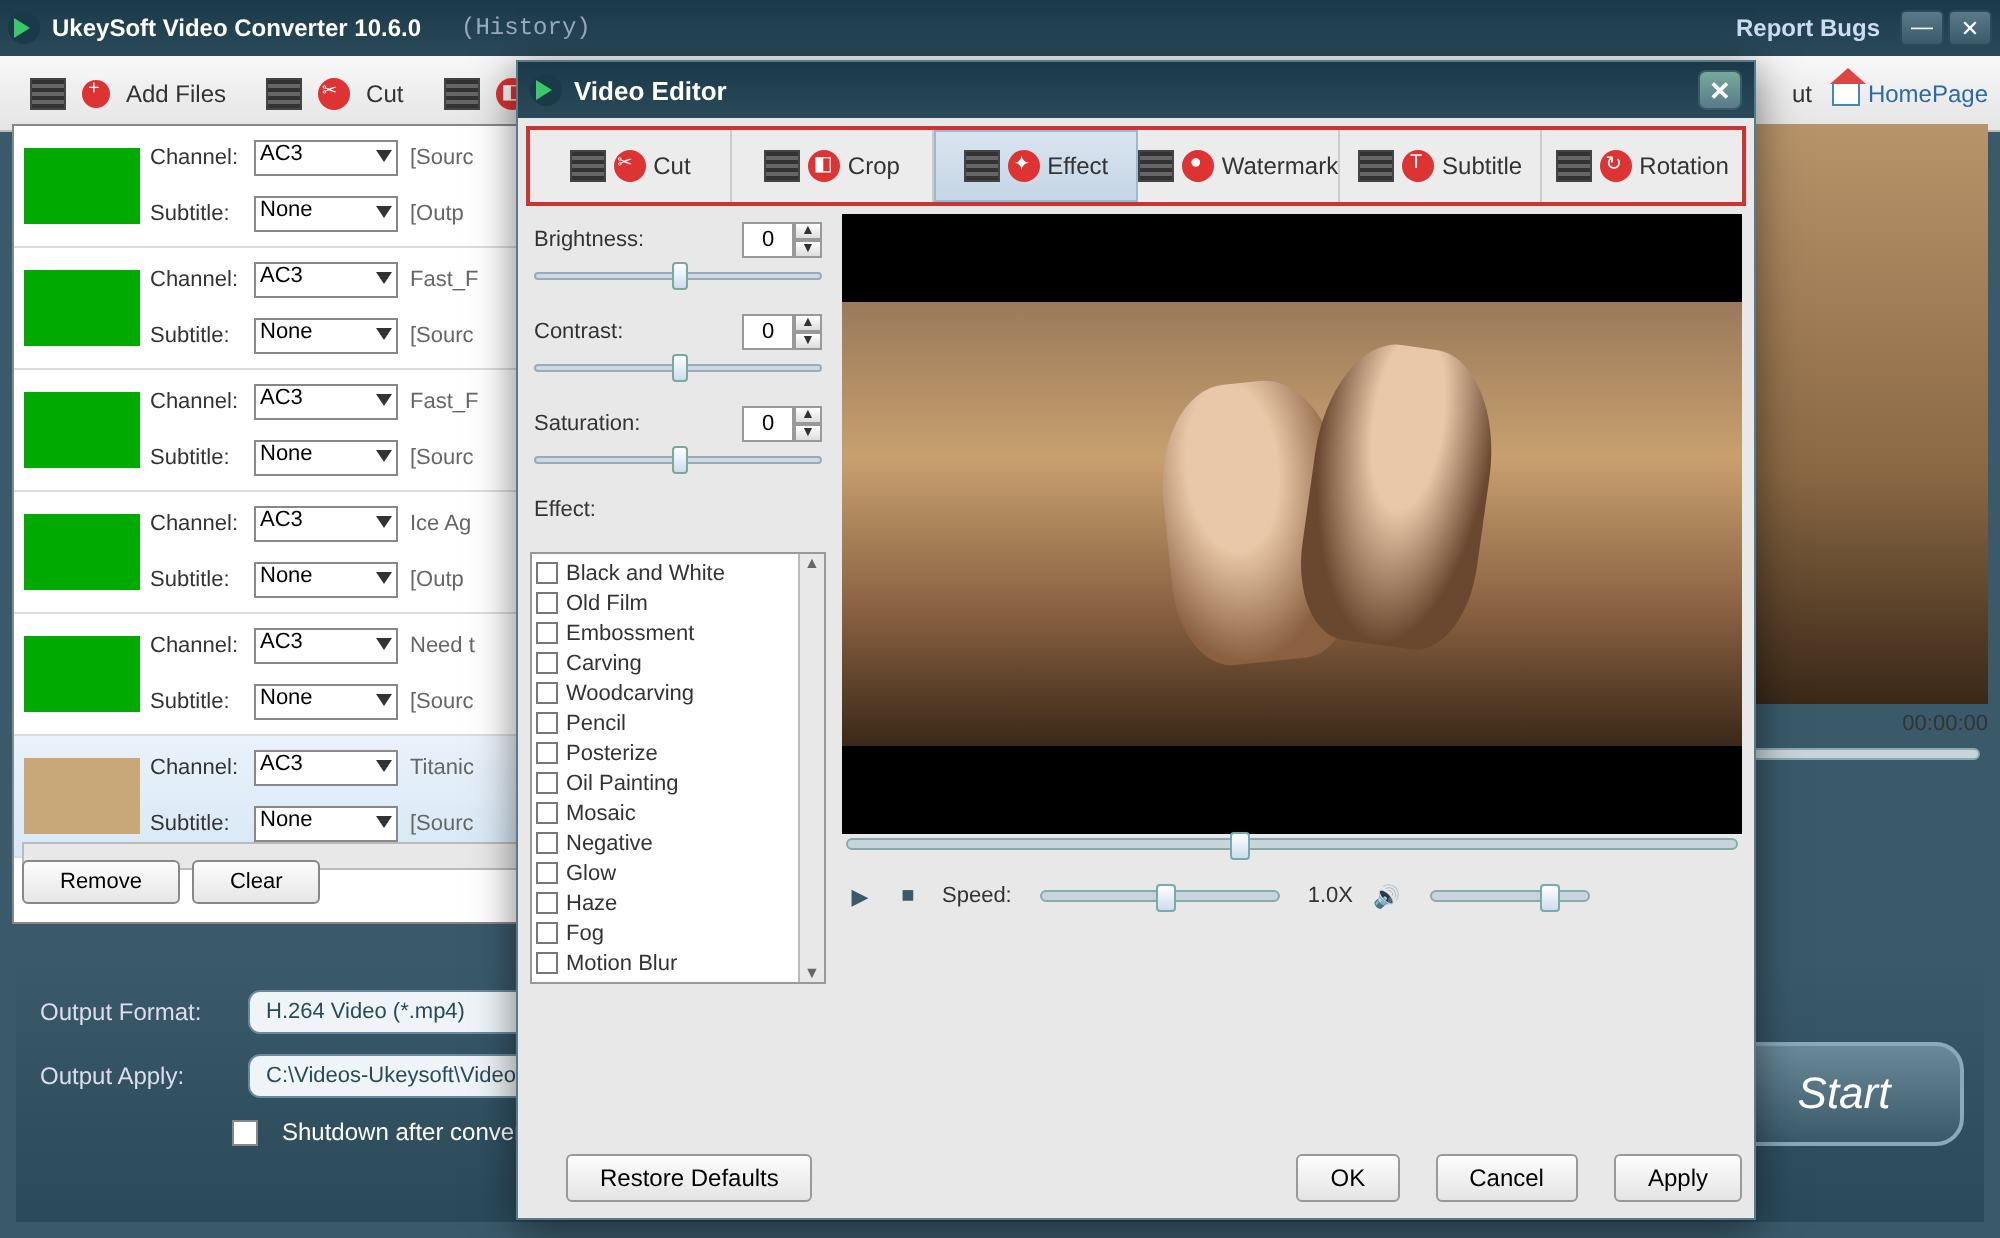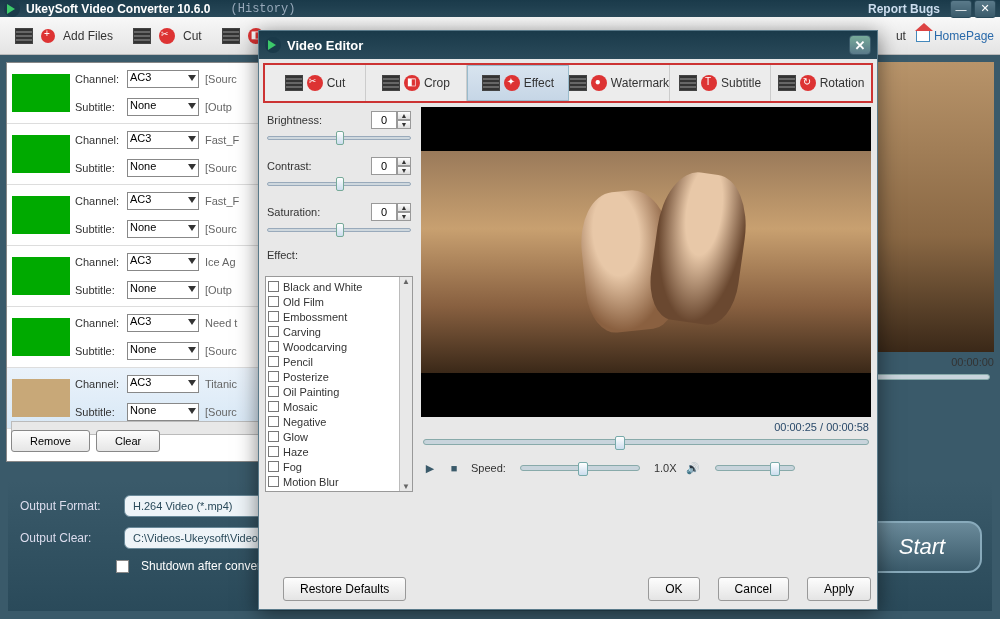--- a/index.html
+++ b/index.html
@@ -1,20 +1,20 @@
 <!DOCTYPE html>
 <html><head>
 <meta charset="utf-8">
 <style>
 * { box-sizing: border-box; margin: 0; padding: 0; font-family: Arial, sans-serif; }
 body { width: 1000px; height: 619px; overflow: hidden; position: relative; background: #3a5a6a; }
 
 
 .main-window { position: absolute; top: 0; left: 0; width: 1000px; height: 619px; }
-.main-titlebar { height: 17px; background: linear-gradient(#1a3a4a, #2a4a5a); display: flex; align-items: center; padding: 0 4px; color: #d0d8dc; font-size: 12px; }
+.main-titlebar { height: 28px; background: linear-gradient(#1a3a4a, #2a4a5a); display: flex; align-items: center; padding: 0 4px; color: #d0d8dc; font-size: 12px; }
 .logo-main { width: 16px; height: 16px; background: #1a3a4a; border-radius: 50%; margin-right: 6px; position: relative; }
 .logo-main::after { content: ""; position: absolute; left: 3px; top: 3px; width: 0; height: 0; border-left: 8px solid #3cc86a; border-top: 5px solid transparent; border-bottom: 5px solid transparent; }
 .main-titlebar .title-strong { color: #fff; font-weight: bold; }
 .main-titlebar .title-rest { color: #9ab; margin-left: 20px; font-family: Liberation Mono, monospace; }
 .main-titlebar .spacer { flex: 1; }
 .main-titlebar .report { color: #cde; font-size: 12px; margin-right: 8px; font-weight: bold; }
 .win-btn { width: 22px; height: 18px; background: linear-gradient(#5a7a8a,#3a5a6a); border: 1px solid #2a4a5a; border-radius: 3px; color: #fff; font-size: 11px; display: flex; align-items: center; justify-content: center; margin-left: 2px; cursor: pointer; }
 
 .main-toolbar { height: 38px; background: linear-gradient(#f8f8f8,#e4e4e4); border-bottom: 1px solid #bbb; display: flex; align-items: center; padding: 0 6px; gap: 2px; }
 .tool-btn { height: 30px; display: flex; align-items: center; padding: 0 8px; border: 1px solid transparent; border-radius: 3px; cursor: pointer; font-size: 12px; color: #333; gap: 8px; }
@@ -280,21 +280,21 @@
     </div>
 
     <div class="bottom-panel">
       <div class="bottom-row">
         <span class="lbl">Output Format:</span>
         <span class="bottom-input">
             <span>H.264 Video (*.mp4)</span>
           </span>
       </div>
       <div class="bottom-row">
-        <span class="lbl">Output Clear:</span>
+        <span class="lbl">Output Apply:</span>
         <span class="bottom-input">
             <span>C:\Videos-Ukeysoft\Video</span>
           </span>
       </div>
       <div class="bottom-row" style="margin-left:96px">
         <span class="checkbox"></span>
         <span>Shutdown after conversi</span>
       </div>
       <div class="start-btn">
           <span>Start</span>
@@ -457,23 +457,20 @@
 
     <div class="video-panel">
       <div class="video-box">
         <div class="movie-frame">
           <div class="person1"></div>
             <div class="person2"></div>
         </div>
         <div class="letterbox-top"></div>
           <div class="letterbox-bot"></div>
       </div>
-      <div class="time-display">
-        <span>00:00:25</span><span> / </span><span>00:00:58</span>
-      </div>
       <div class="slider-track vp-slider">
           <div class="slider-thumb" style="left:43%"></div>
         </div>
       <div class="vp-controls">
         <span class="ctrl-icon">▶</span>
         <span class="ctrl-icon">■</span>
         <span>Speed:</span>
         <div class="slider-track speed-slider" style="flex:0 0 120px">
             <div class="slider-thumb" style="left:48%"></div>
           </div>

